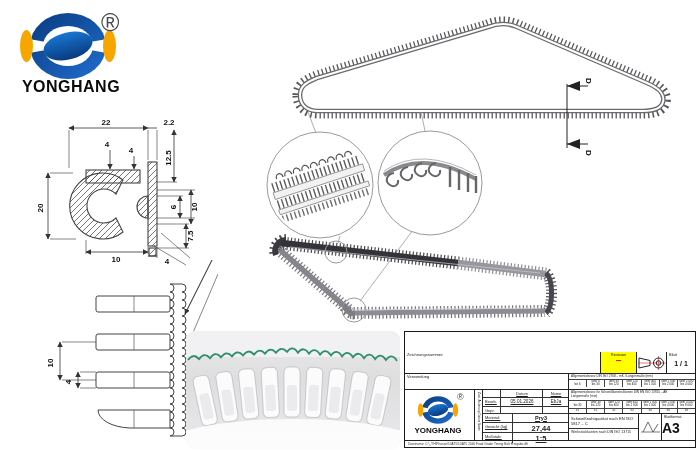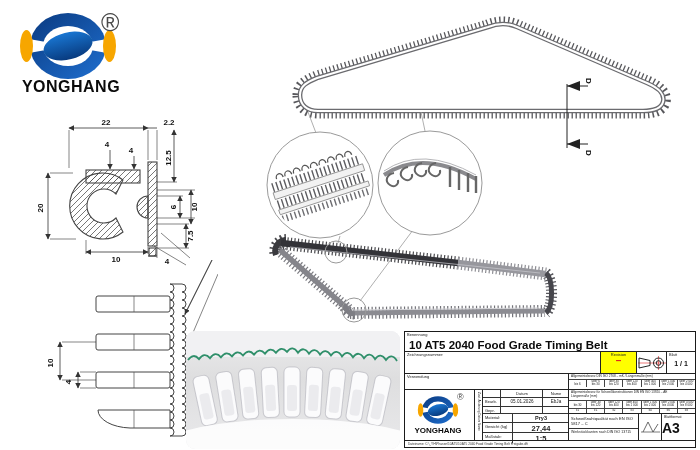--- a/index.html
+++ b/index.html
@@ -24,21 +24,21 @@
   .tolrow>div{flex:1;border-right:1px solid #444;border-top:1px solid #444;font-size:2.9px;
               line-height:1.1;text-align:center;color:#222;overflow:hidden;}
   .tolrow>div:last-child{border-right:none;}
   .tolvals{display:flex;height:4.5px;}
   .tolvals>div{flex:1;border-right:1px solid #444;border-top:1px solid #444;font-size:3px;
                text-align:center;color:#222;line-height:1.3;overflow:hidden;}
   .tolvals>div:last-child{border-right:none;}
   .dt-row{display:flex;border-bottom:1px solid #333;}
   .dt-row:last-child{border-bottom:none;}
   .dt-c{box-sizing:border-box;border-right:1px solid #333;font-size:4px;color:#222;
-        padding:1px 1px 0 2px;overflow:hidden;white-space:nowrap;}
+        padding:1px 1px 0 2px;overflow:hidden;white-space:nowrap;text-decoration:underline;}
   .dt-c:last-child{border-right:none;}
   .val-md{font-size:7.5px;font-weight:600;text-align:center;flex:1;padding-top:0.5px;}
   .strip-vert{writing-mode:vertical-rl;font-size:3px;color:#333;line-height:7px;padding-top:2px;}
   .weldtxt{font-size:4.1px;line-height:1.25;color:#222;padding:2px 2px;}
   .edgetxt{font-size:3.5px;color:#222;padding:1px 2px;border-top:1px solid #333;}
   .fmt-label{font-size:3.6px;color:#222;padding:1px 0 0 2px;}
   .fmt-val{text-align:left;font-size:14px;font-weight:800;margin-top:1px;}
   .fname{font-size:3.2px;color:#333;padding:1px 0 0 3px;white-space:nowrap;overflow:hidden;}
   
   .brand-name-sm{position:absolute;left:0;top:36px;width:66px;text-align:center;font-size:8px;
@@ -311,24 +311,20 @@
             <rect x="190" y="45" width="16" height="50" rx="5" fill="rgba(252,252,253,0.95)" stroke="rgba(170,170,178,0.55)"></rect>
             <rect x="193" y="63" width="10" height="26" rx="3" fill="rgba(228,228,232,0.7)"></rect>
           </g>
       </g>
       <ellipse cx="107" cy="116" rx="132" ry="28" fill="rgba(255,255,255,0.85)"></ellipse>
     </svg>
   </div>
 
   <div class="abs tb">
 
-    <div class="cell bb" style="left:0;top:0;width:290px;height:20px">
-      <div class="microlabel">Benennung</div>
-      <div class="tb-title">10 AT5  2040 Food Grade Timing Belt</div>
-    </div>
 
     <div class="cell bb br" style="left:0;top:20px;width:196px;height:22px">
       <div class="microlabel">Zeichnungsnummer:</div>
     </div>
     <div class="cell bb br rev" style="left:196px;top:20px;width:36px;height:22px">
       <div class="microlabel" style="text-align:center;padding-left:0">Revision</div>
       <span class="rev-mark">–</span>
     </div>
     <div class="cell bb br" style="left:232px;top:20px;width:30px;height:22px">
       <svg width="30" height="22" viewBox="0 0 30 22">

